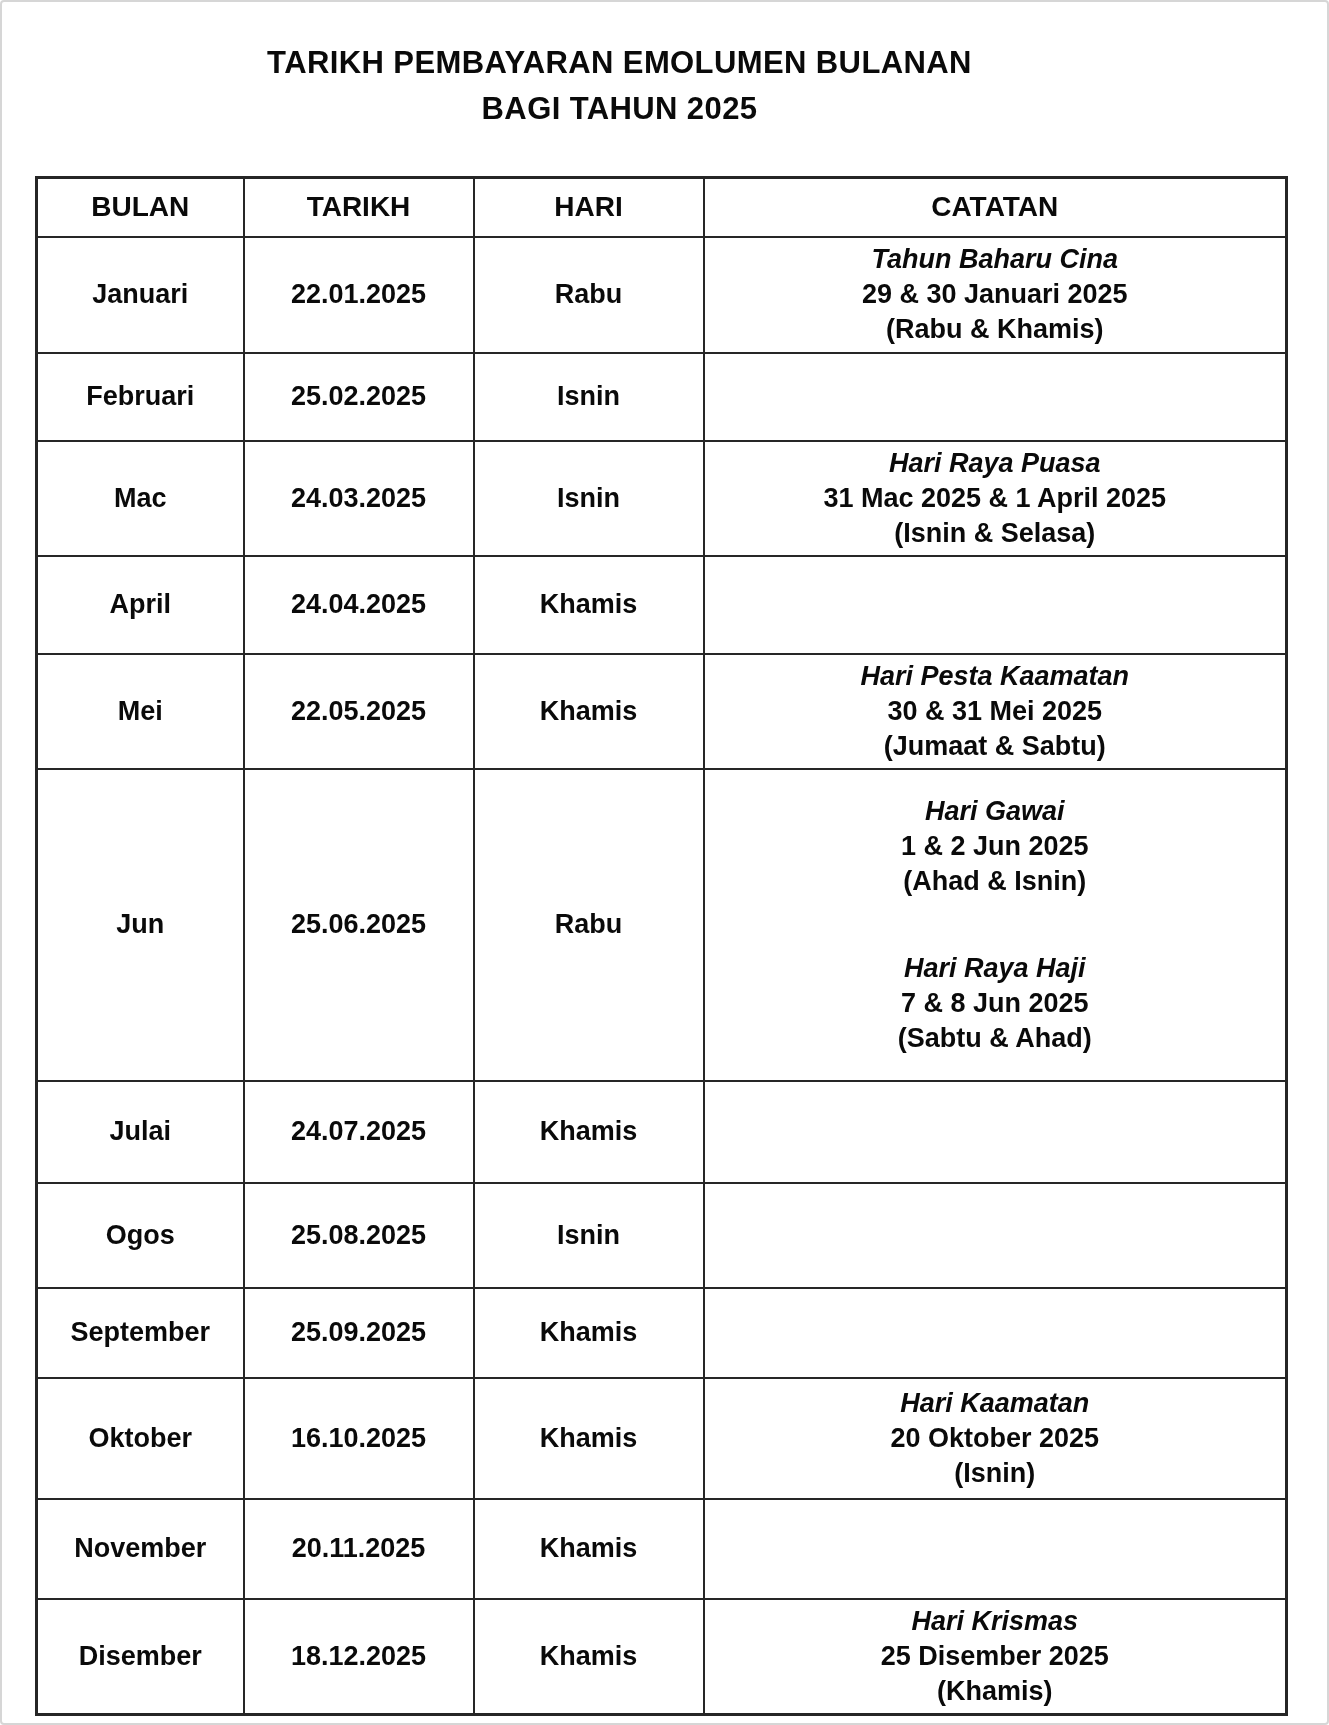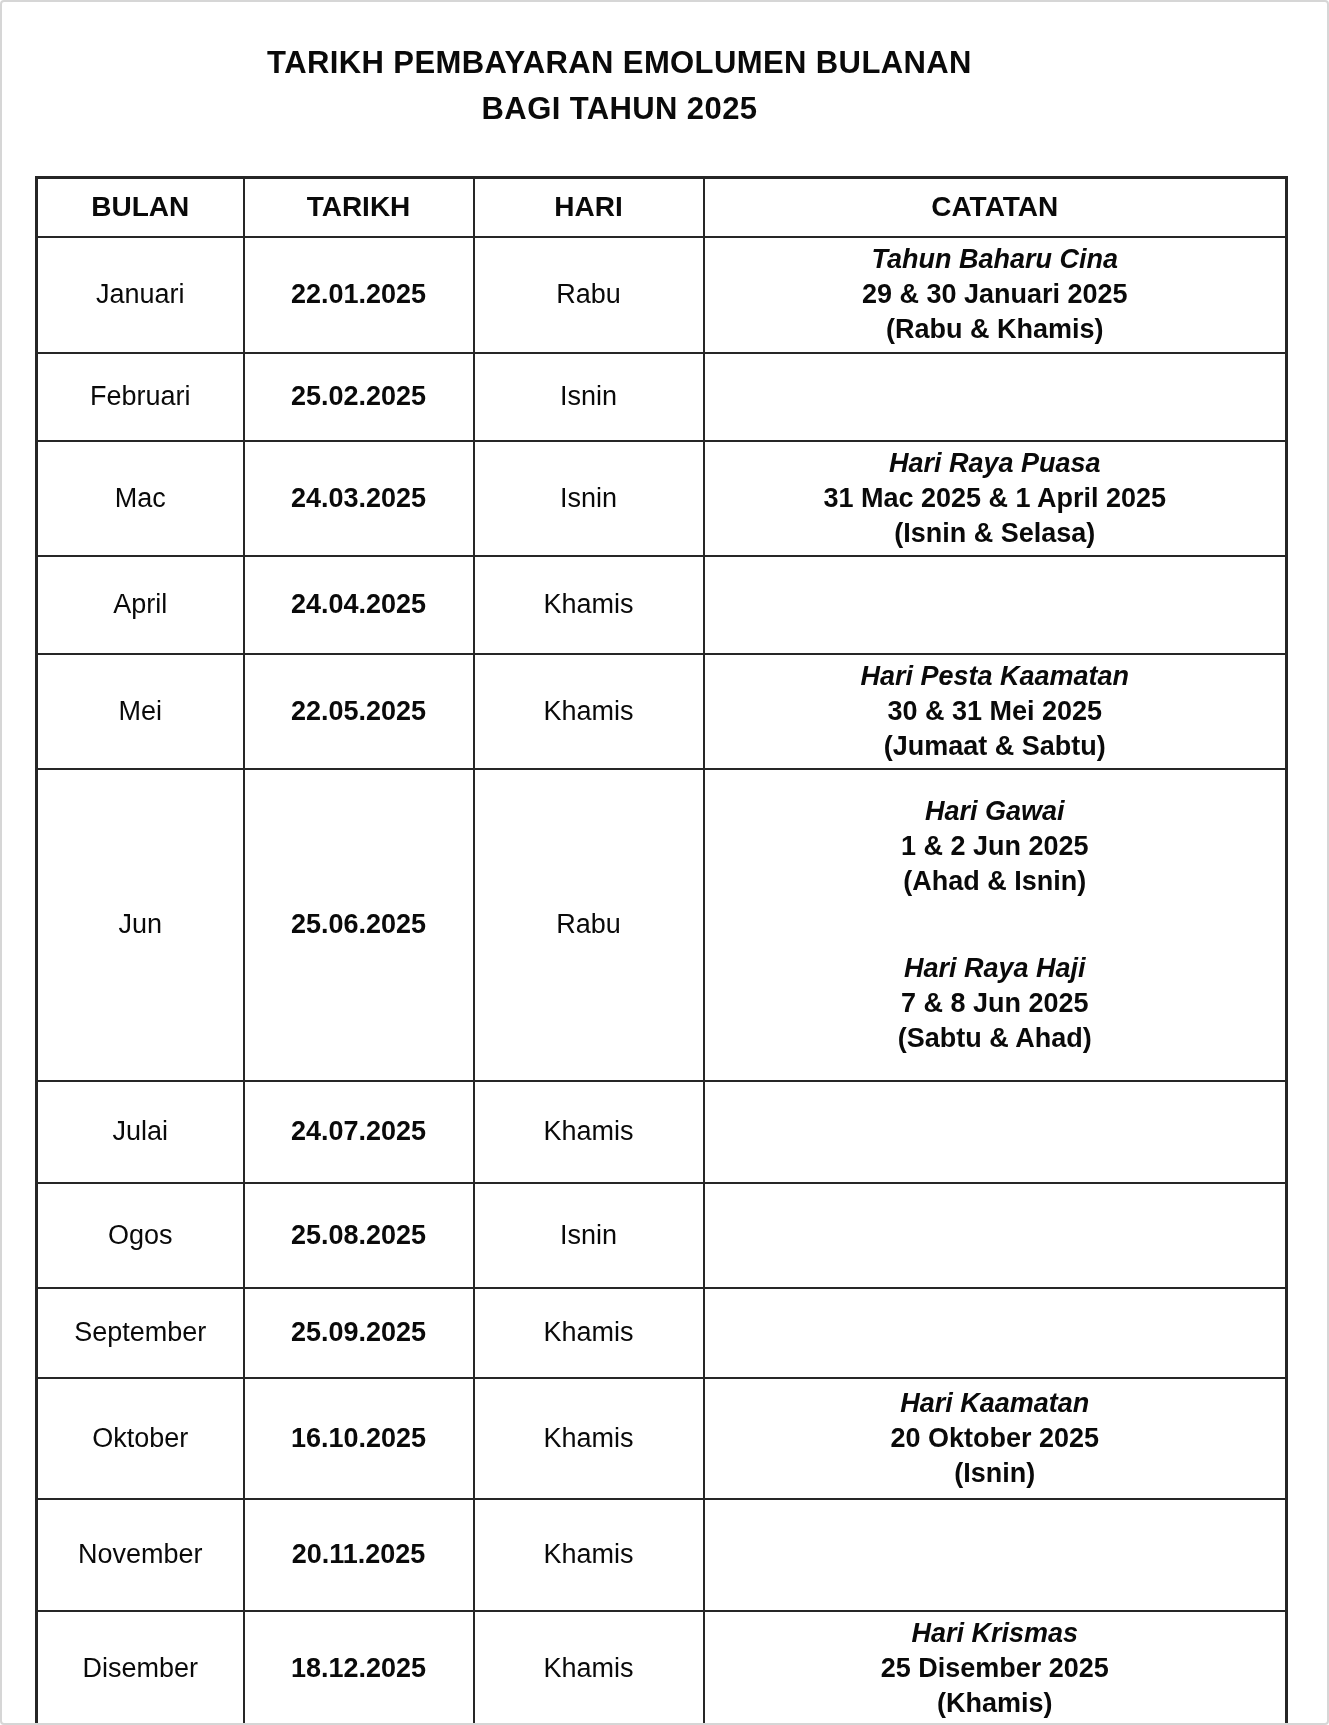--- a/index.html
+++ b/index.html
@@ -48,23 +48,23 @@
     padding: 0;
     background: #ffffff;
   }
   td {
     text-align: center;
     vertical-align: middle;
     padding: 4px 6px;
     box-sizing: border-box;
     background: #ffffff;
   }
-  td.bulan-cell  { font-size: 27px; font-weight: normal; }
+  td.bulan-cell  { font-size: 27px; font-weight: bold; }
   td.tarikh-cell { font-size: 27px; font-weight: bold; }
-  td.hari-cell   { font-size: 27px; font-weight: normal; }
+  td.hari-cell   { font-size: 27px; font-weight: bold; }
   td.catatan-cell{ font-size: 27px; }
   .note { line-height: 35px; }
   .note + .note { margin-top: 52px; }
   .note-event { font-weight: bold; font-style: italic; }
   .note-dates { font-weight: bold; }
   .note-days  { font-weight: bold; }
 </style>
 </head>
 <body>
 
@@ -189,21 +189,21 @@
       <td class="hari-cell">Khamis</td>
       <td class="catatan-cell">
         <div class="note">
           <div class="note-event">Hari Kaamatan</div>
           <div class="note-dates">20 Oktober 2025</div>
           <div class="note-days">(Isnin)</div>
         </div>
       </td>
     </tr>
 
-    <tr style="height:112px">
+    <tr style="height:100px">
       <td class="bulan-cell">November</td>
       <td class="tarikh-cell">20.11.2025</td>
       <td class="hari-cell">Khamis</td>
       <td class="catatan-cell"></td>
     </tr>
 
     <tr style="height:116px">
       <td class="bulan-cell">Disember</td>
       <td class="tarikh-cell">18.12.2025</td>
       <td class="hari-cell">Khamis</td>

